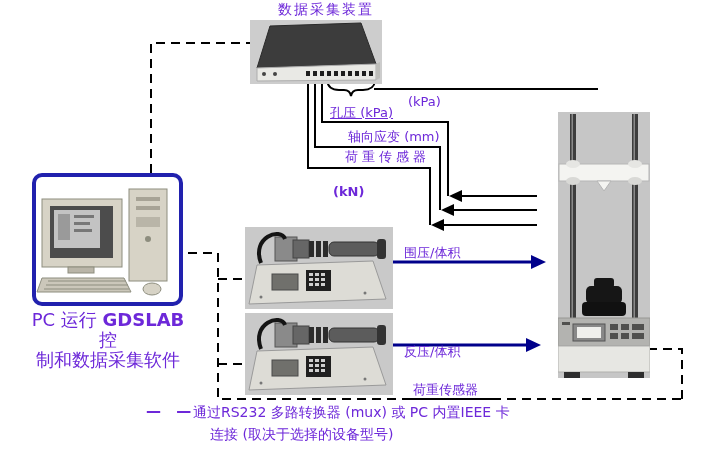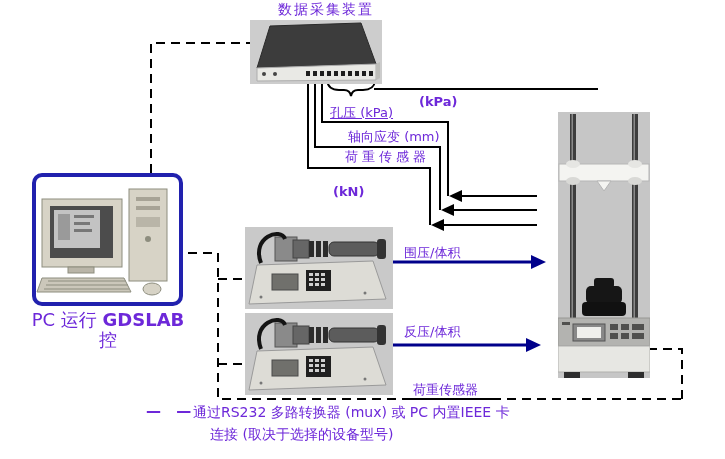--- a/index.html
+++ b/index.html
@@ -4,27 +4,27 @@
 <style>
   html,body{margin:0;padding:0;background:#fff;}
   #stage{
     position:relative;width:725px;height:459px;background:#fff;overflow:hidden;
     font-family:"DejaVu Sans",sans-serif;color:#6d28d9;
   }
   .lbl{position:absolute;font-size:13px;line-height:15px;white-space:nowrap;}
   .bold{font-weight:bold;}
   #daq-title{left:278px;top:2px;font-size:14px;letter-spacing:2px;}
   #lbl-backup{left:424px;top:76px;}
-  #lbl-backup-unit{left:419px;top:94px;font-weight:bold;}
+  #lbl-backup-unit{left:408px;top:94px;font-weight:normal;}
   #lbl-pore{left:330px;top:105px;text-decoration:underline;}
   #lbl-axial{left:348px;top:129px;}
   #lbl-load{left:345px;top:149px;letter-spacing:4px;}
   #lbl-load-unit{left:333px;top:184px;font-weight:bold;}
   #lbl-cell{left:404px;top:245px;}
-  #lbl-back{left:404px;top:324px;text-align:right;}
+  #lbl-back{left:404px;top:344px;text-align:right;}
   #lbl-framectl{left:413px;top:382px;}
   #legend-marker{left:146px;top:404px;font-size:15px;font-weight:bold;letter-spacing:5px;}
   #legend-1{left:193px;top:405px;font-size:14px;}
   #legend-2{left:210px;top:427px;font-size:14px;}
   #pc-caption{left:20px;top:310px;width:176px;text-align:center;font-size:18px;line-height:20px;white-space:normal;}
   #pc-box{
     position:absolute;left:32px;top:173px;width:151px;height:133px;box-sizing:border-box;
     border:4px solid var(--pc-border,#2121ae);border-radius:10px;background:#fff;
   }
   .photo{position:absolute;}
@@ -209,19 +209,19 @@
   <div class="lbl" id="daq-title">数据采集装置</div>
   <div class="lbl" id="lbl-backup-unit">(kPa)</div>
   <div class="lbl" id="lbl-pore">孔压 (kPa)</div>
   <div class="lbl" id="lbl-axial">轴向应变 (mm)</div>
   <div class="lbl" id="lbl-load">荷重传感器</div>
   <div class="lbl" id="lbl-load-unit">(kN)</div>
   <div class="lbl" id="lbl-cell">围压/体积</div>
   <div class="lbl" id="lbl-back">反压/体积</div>
   <div class="lbl" id="lbl-framectl">荷重传感器</div>
 
-  <div class="lbl" id="pc-caption"><span>PC 运行 </span><span class="bold">GDSLAB</span><span> 控</span><br></div>
+  <div class="lbl" id="pc-caption"><span>PC 运行 </span><span class="bold">GDSLAB</span><span> 控</span><br><span>制和数据采集软件</span></div>
 
   <div class="lbl" id="legend-marker">— —</div>
   <div class="lbl" id="legend-1">通过RS232 多路转换器 (mux) 或 PC 内置IEEE 卡</div>
   <div class="lbl" id="legend-2">连接 (取决于选择的设备型号)</div>
 
 </div>
 
 </body></html>

